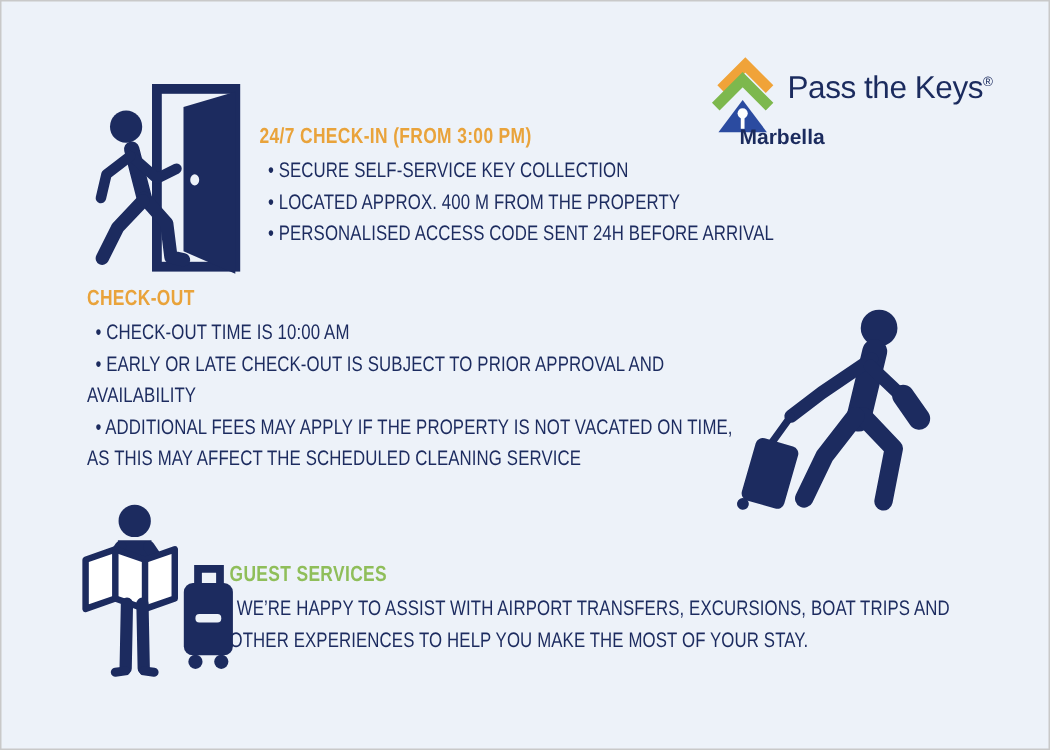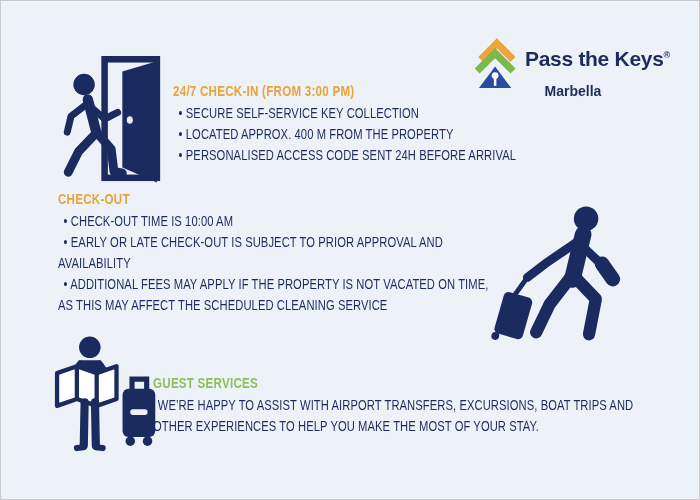--- a/index.html
+++ b/index.html
@@ -20,26 +20,26 @@
     font-size:14px; line-height:21px; color:#1c2b5f;
     text-indent:7px; letter-spacing:0.1px;
   }
   .sec li::before{content:"• ";}
   .sec p{
     margin:3px 0 0 0; font-size:14px; line-height:21px; color:#1c2b5f;
     text-indent:6px; letter-spacing:0.1px;
   }
   
   .logo-brand{
-    position:absolute; left:524px; top:46px; font-size:21px; font-weight:bold;
+    position:absolute; left:524px; top:46px; font-size:21px; font-weight:normal;
     color:#1b2b5e; letter-spacing:-0.3px; white-space:nowrap;
   }
   .logo-brand sup{font-size:9px; vertical-align:super;}
   .logo-loc{
-    position:absolute; left:492px; top:82px; width:160px; text-align:center;
+    position:absolute; left:492px; top:82px; width:160px; text-align:left;
     font-size:14px; font-weight:bold; color:#1b2b5e;
   }
   
   .icon-abs{position:absolute;}
   .nv{fill:#1c2b5f;}
   .nvs{stroke:#1c2b5f; fill:none;}
   .bgfill{fill:#edf2f9;}
 </style>
 </head>
 <body>

